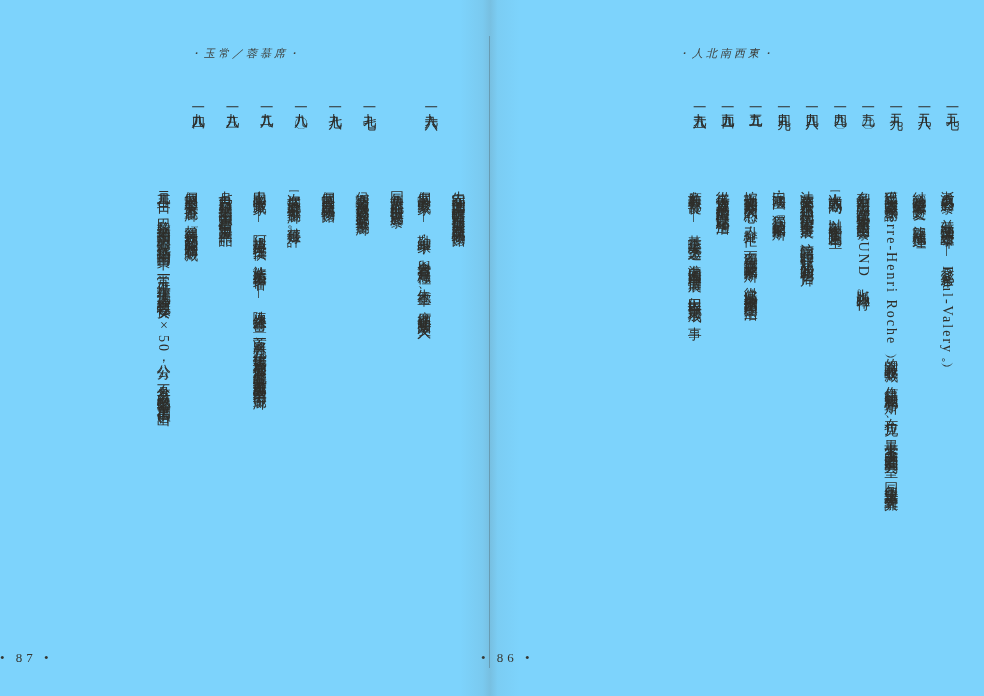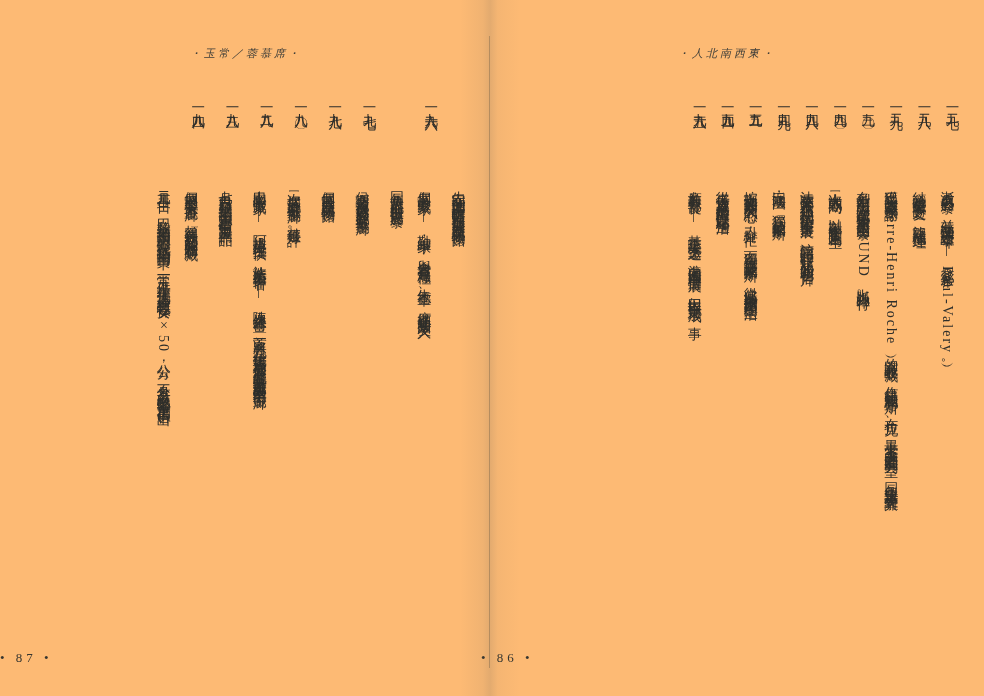--- a/index.html
+++ b/index.html
@@ -5,21 +5,21 @@
   html,body{margin:0;padding:0;}
   body{
     width:984px;height:696px;
     background:#f4f4f1;
     font-family:"Liberation Serif","DejaVu Serif",serif;
     color:#2c2c29;
     overflow:hidden;
   }
   .spread{
     position:relative;width:984px;height:696px;
-    background:#fdba74;overflow:hidden;
+    background:#7dd3fc;overflow:hidden;
   }
   .page{position:absolute;top:0;height:100%;}
   .page-left{left:0;width:492px;}
   .page-right{left:481px;width:492px;text-decoration:underline;}
 
   .running-head{
     position:absolute;top:46px;left:0;right:0;
     text-align:center;font-size:11px;letter-spacing:3px;
     color:#3d3d38;font-style:italic;
   }

